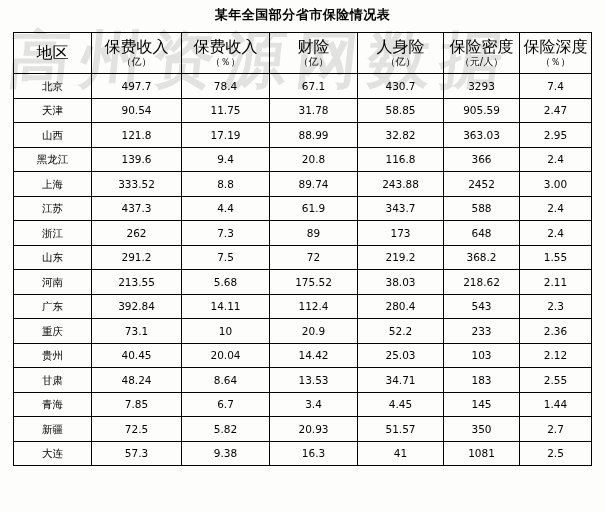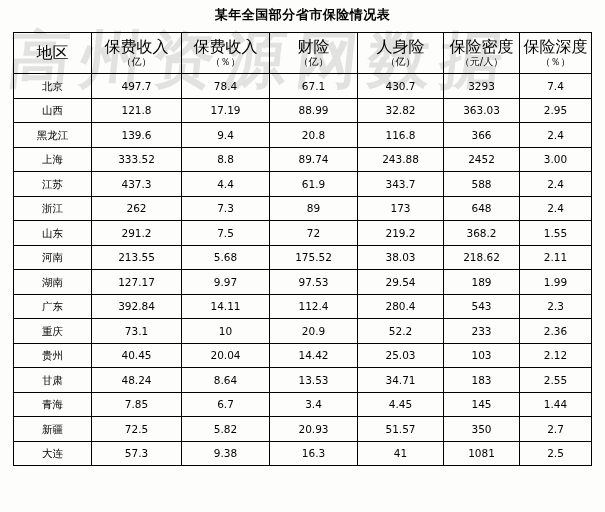--- a/index.html
+++ b/index.html
@@ -153,20 +153,29 @@
           <tr>
             <td class="region-cell">北京</td>
             <td>497.7</td>
             <td>78.4</td>
             <td>67.1</td>
             <td>430.7</td>
             <td>3293</td>
             <td>7.4</td>
           </tr>
           <tr>
+            <td class="region-cell">天津</td>
+            <td>90.54</td>
+            <td>11.75</td>
+            <td>31.78</td>
+            <td>58.85</td>
+            <td>905.59</td>
+            <td>2.47</td>
+          </tr>
+          <tr>
             <td class="region-cell">山西</td>
             <td>121.8</td>
             <td>17.19</td>
             <td>88.99</td>
             <td>32.82</td>
             <td>363.03</td>
             <td>2.95</td>
           </tr>
           <tr>
             <td class="region-cell">黑龙江</td>
@@ -216,29 +225,20 @@
           <tr>
             <td class="region-cell">河南</td>
             <td>213.55</td>
             <td>5.68</td>
             <td>175.52</td>
             <td>38.03</td>
             <td>218.62</td>
             <td>2.11</td>
           </tr>
           <tr>
-            <td class="region-cell">湖南</td>
-            <td>127.17</td>
-            <td>9.97</td>
-            <td>97.53</td>
-            <td>29.54</td>
-            <td>189</td>
-            <td>1.99</td>
-          </tr>
-          <tr>
             <td class="region-cell">广东</td>
             <td>392.84</td>
             <td>14.11</td>
             <td>112.4</td>
             <td>280.4</td>
             <td>543</td>
             <td>2.3</td>
           </tr>
           <tr>
             <td class="region-cell">重庆</td>

